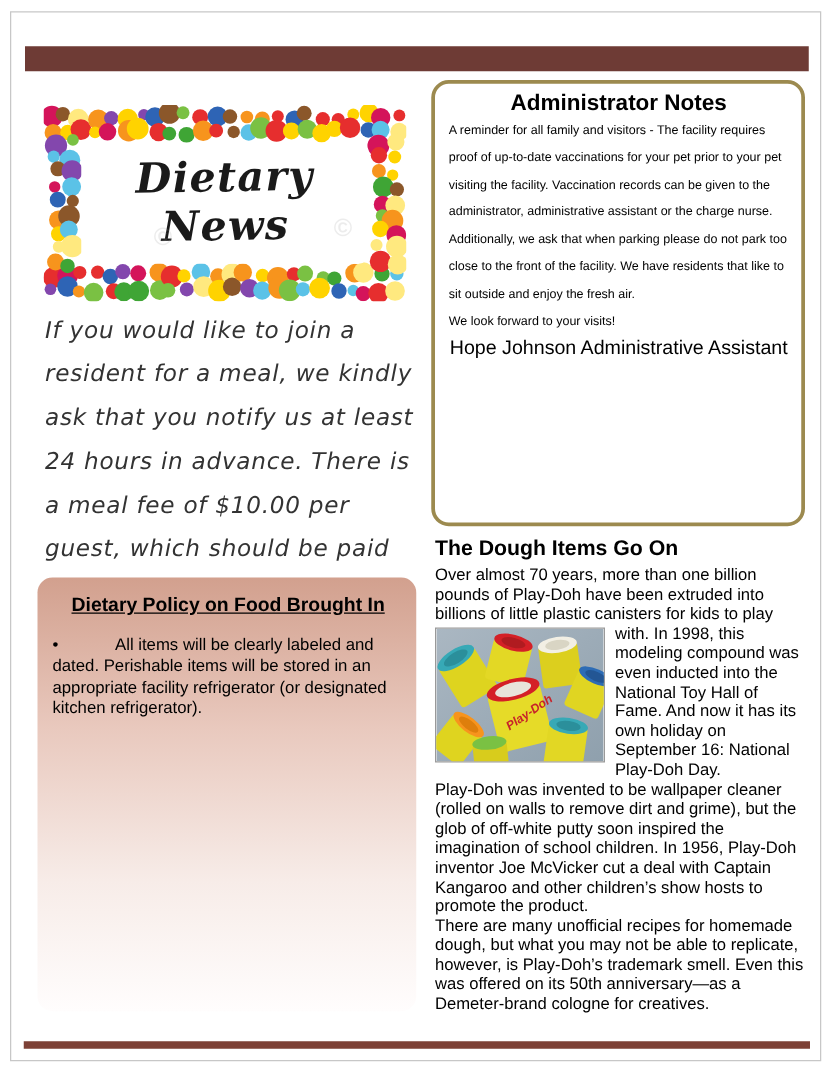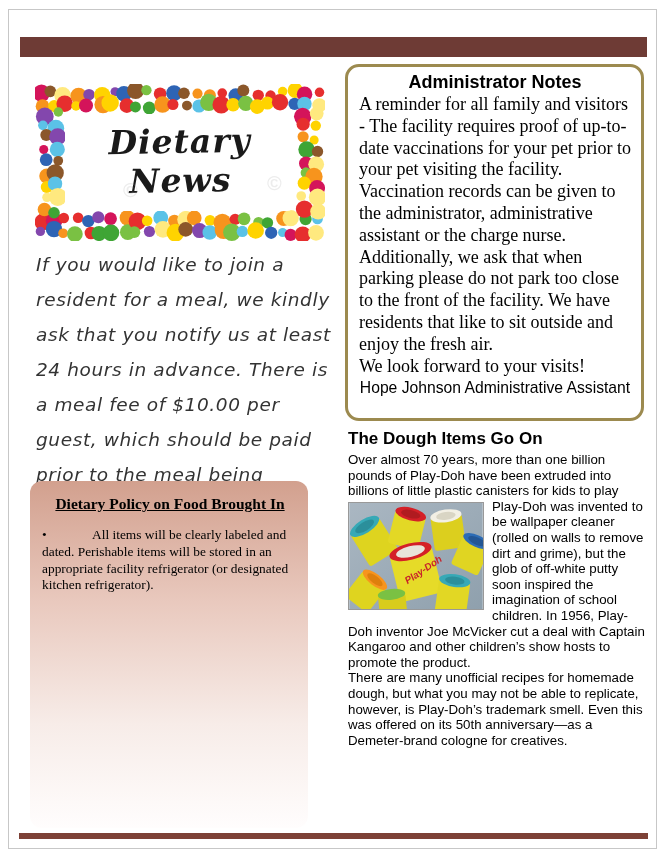--- a/index.html
+++ b/index.html
@@ -26,42 +26,41 @@
 
   
   .intro{
     position:absolute;left:36px;top:247px;width:302px;
     font-family:"DejaVu Sans",sans-serif;font-style:italic;
     font-size:18.5px;line-height:35px;color:#333;letter-spacing:.6px;
   }
 
   
   .policy{
-    position:absolute;left:30px;top:481px;width:278px;height:347px;
+    position:absolute;left:30px;top:462px;width:303px;height:347px;
     border-radius:12px;box-sizing:border-box;padding:8px 10px 0 12px;
     background:linear-gradient(180deg,#d2a08e 0%,#e9c9be 35%,#f7ece8 70%,#fffdfd 100%);
-    font-family:Liberation Serif, serif;
   }
   .policy-title{
     text-align:center;font-weight:700;font-size:15.5px;text-decoration:underline;
     margin:6px 0 14px 0;
   }
   .policy-body{font-size:13.4px;line-height:16.8px;}
   .bullet{margin:0 0 15px 0;}
   .bullet .dot{display:inline-block;width:50px;}
   .policy-thanks{margin-top:18px;font-size:13.4px;}
 
   
   .admin{
     position:absolute;left:345px;top:64px;width:299px;height:357px;
     border:3px solid #9c8a4f;border-radius:14px;box-sizing:border-box;
     padding:3px 10px 0 11px;background:#fff;
   }
   .admin-title{text-align:center;font-weight:700;font-size:18px;margin:2px 0 1px 0;}
-  .admin-body,.admin-closing{font-size:18px;line-height:21.8px;font-family:Liberation Serif, serif;}
+  .admin-body,.admin-closing{font-size:10px;line-height:21.8px;}
   .admin-sig{font-size:15.7px;line-height:21.8px;text-align:center;}
 
   
   .article{position:absolute;left:348px;top:429px;width:298px;}
   .article h2{font-size:17px;font-weight:700;margin:0 0 3px 0;}
   .article p{font-size:13.3px;line-height:15.6px;margin:0;}
   .doh-img{
     float:left;width:136px;height:108px;margin:3px 8px 2px 0;
     border:1px solid #999;box-sizing:border-box;
   }
@@ -275,17 +274,18 @@
     <g transform="translate(106,90) rotate(8)">
       <rect x="-16" y="-11" width="32" height="34" rx="3" fill="#e2d724"></rect>
       <ellipse cx="0" cy="-11" rx="16" ry="6.5" fill="#37a9b6"></ellipse>
       <ellipse cx="0" cy="-11" rx="10" ry="4" fill="#2b8f9b"></ellipse>
     </g>
     <g transform="translate(44,102) rotate(-6)">
       <rect x="-14" y="-9" width="28" height="26" rx="3" fill="#d8cc1c"></rect>
       <ellipse cx="0" cy="-9" rx="14" ry="5.5" fill="#7ac143"></ellipse>
     </g>
   </svg>
+  <p>with. In 1998, this modeling compound was even inducted into the National Toy Hall of Fame. And now it has its own holiday on September 16: National Play-Doh Day.</p>
   <p>Play-Doh was invented to be wallpaper cleaner (rolled on walls to remove dirt and grime), but the glob of off-white putty soon inspired the imagination of school children. In 1956, Play-Doh inventor Joe McVicker cut a deal with Captain Kangaroo and other children’s show hosts to promote the product.</p>
   <p>There are many unofficial recipes for homemade dough, but what you may not be able to replicate, however, is Play-Doh’s trademark smell. Even this was offered on its 50th anniversary—as a Demeter-brand cologne for creatives.</p>
 </div>
 
 <div class="bottom-bar"></div>
 
 </body></html>

